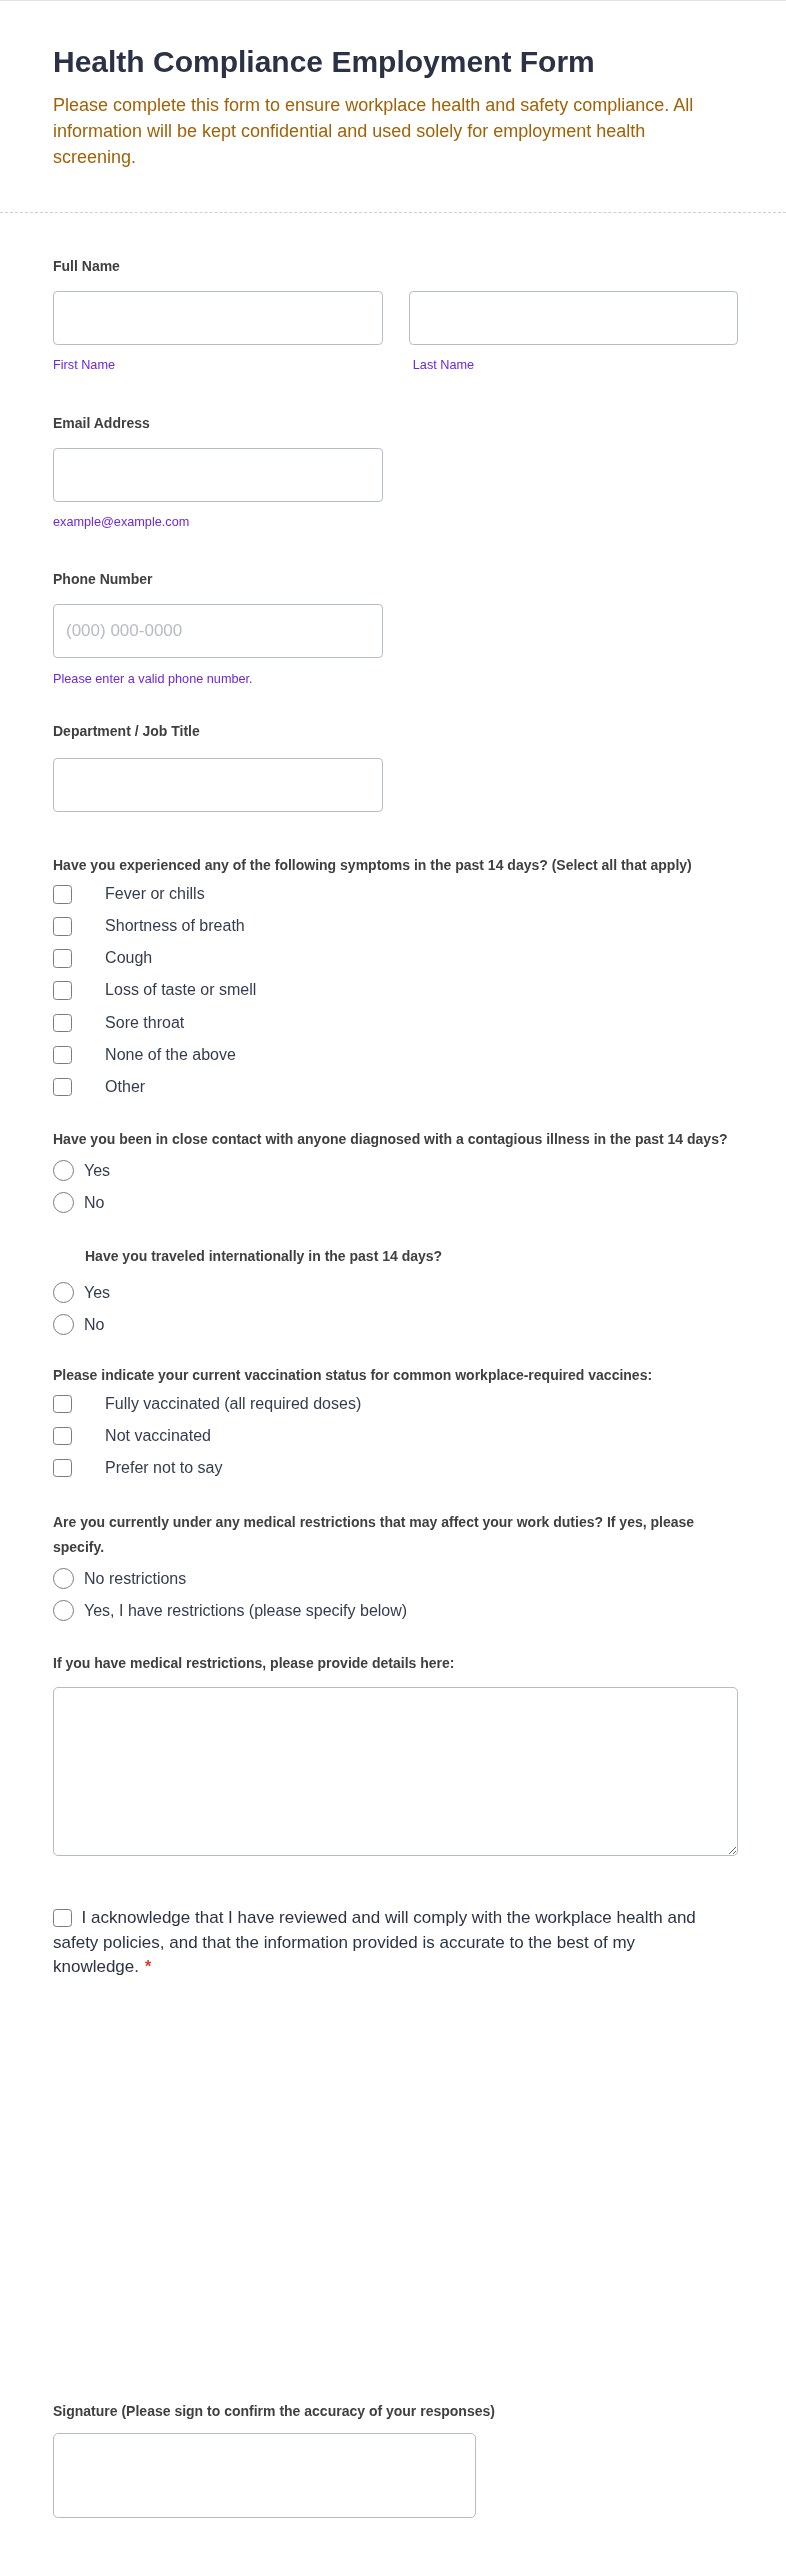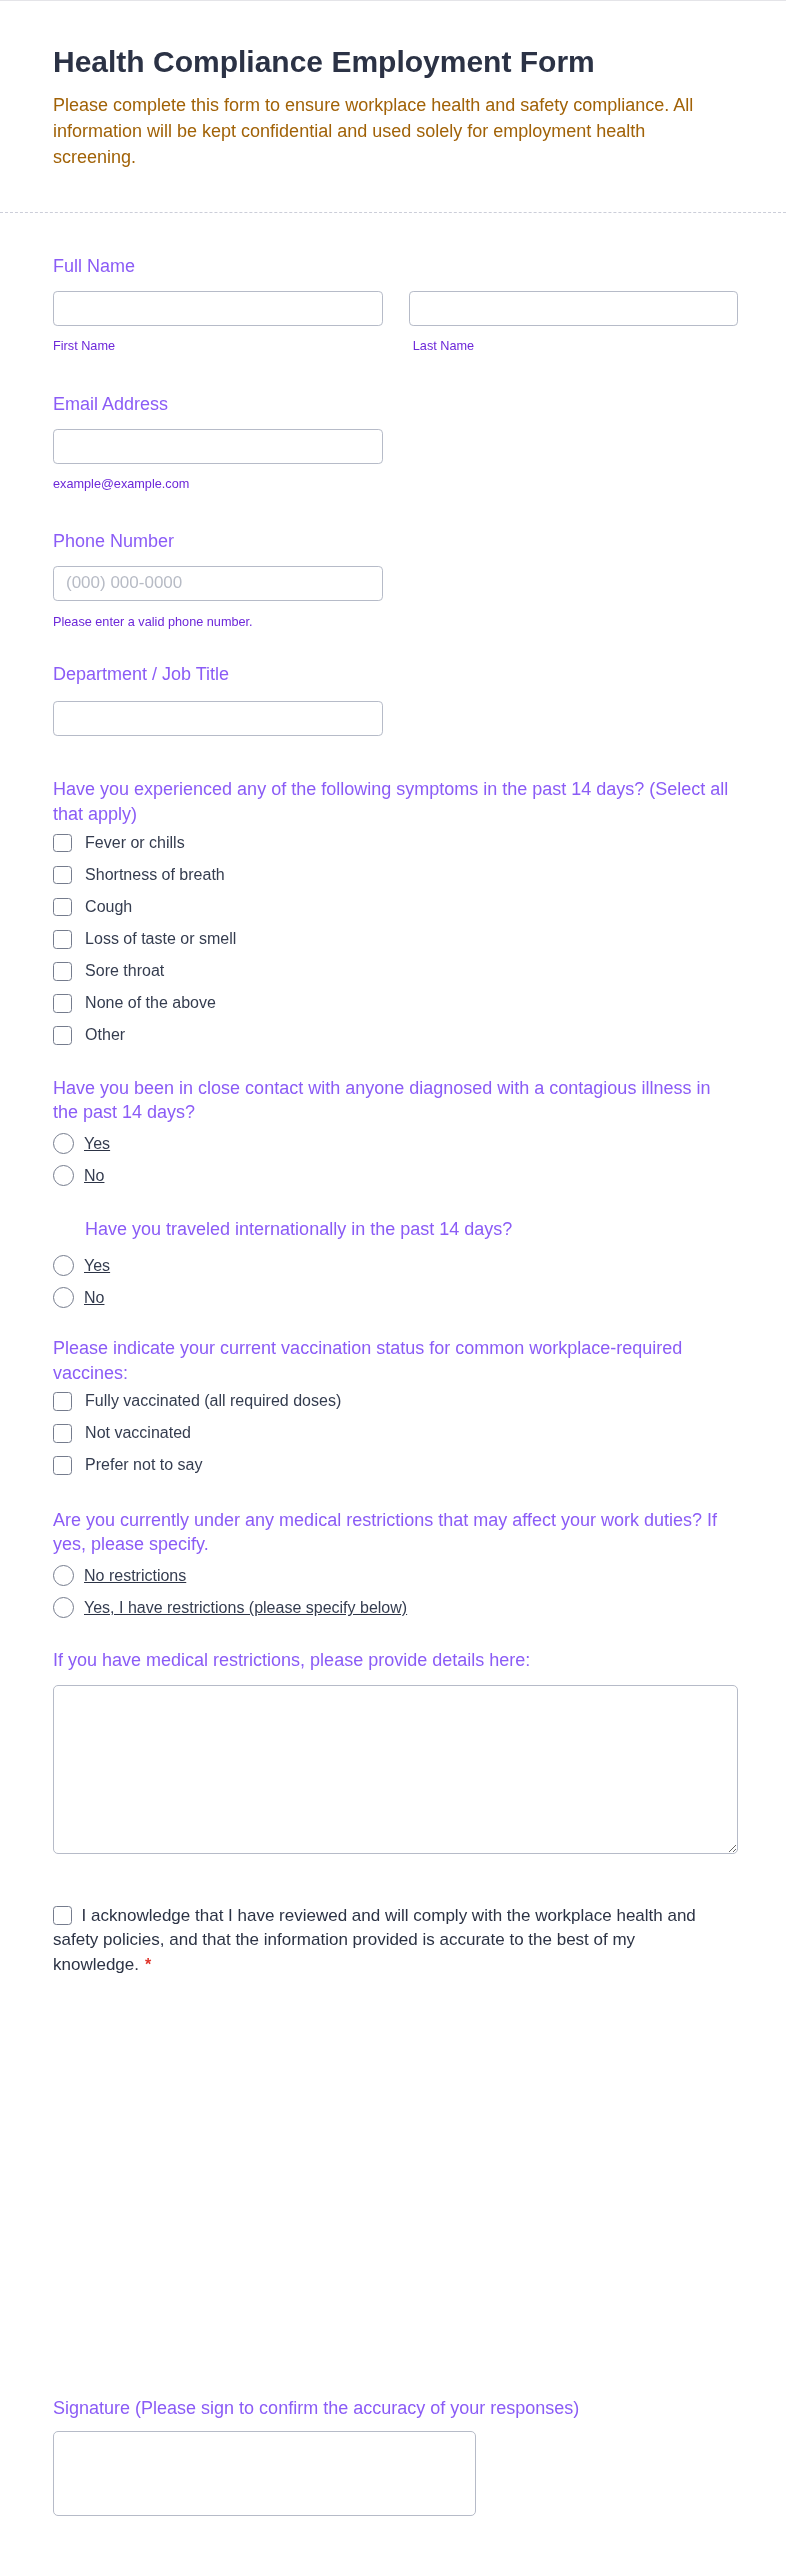--- a/index.html
+++ b/index.html
@@ -5,53 +5,53 @@
   html,body{margin:0;padding:0;}
   body{
     width:786px;height:2576px;overflow:hidden;background:#ffffff;
     font-family:"Liberation Sans","DejaVu Sans",sans-serif;
     color:#2c3345;border-top:0.8px solid #e4e4e8;box-sizing:border-box;
   }
   .page{padding:0 48px 0 53px;width:685px;}
   .title{margin:42px 0 0;font-size:30px;line-height:37px;font-weight:700;color:#2b3245;}
   .desc{margin:12px 0 0;font-size:18px;line-height:26px;color:#a16207;max-width:664px;}
   .divider{margin:42px -48px 0 -53px;border:none;border-top:0.8px dashed #ccced9;height:0;}
-  .qlabel{font-size:18px;line-height:24.5px;font-weight:400;color:#8b5cf6;}
+  .qlabel{font-size:14px;line-height:24.5px;font-weight:700;color:#404040;}
   .mt-fullname{margin-top:41px;}
   .row{display:flex;}
   .name-row{margin-top:12px;}
   .text-input{
-    box-sizing:border-box;height:35px;border:0.8px solid #b6bbc8;border-radius:4.2px;
+    box-sizing:border-box;height:54px;border:0.8px solid #b6bbc8;border-radius:4.2px;
     background:#fff;font-family:inherit;font-size:17px;color:#2c3345;padding:0 12px;outline:none;
   }
   .text-input::placeholder{color:#b7bbc5;opacity:1;}
   .w-half{width:330px;}
   .first-name{margin-right:26px;}
   .last-name{width:329px;}
   .sub-row{margin-top:12.7px;}
   .sublabel{font-size:12.7px;line-height:17px;color:#6d28d9;}
   .sub-first{display:inline-block;width:330px;margin-right:26px;}
   .mt-email{margin-top:37px;}
   .mt-input{margin-top:12px;}
   .mt-sub{margin-top:12.7px;}
   .mt-phone{margin-top:36px;}
   .mt-dept{margin-top:31px;}
   .mt-dept-input{margin-top:15px;}
   .mt-q-symptoms{margin-top:41px;}
   .opt-group-cb{margin-top:7.6px;}
   .opt-group-cb2{margin-top:6.8px;}
-  .opt-row{display:flex;align-items:center;height:18.6px;margin-bottom:13.5px;cursor:pointer;}
+  .opt-row{display:flex;align-items:center;height:18.6px;margin-bottom:13.5px;cursor:pointer;gap:20px;}
   .checkbox{
     box-sizing:border-box;width:18.6px;height:18.6px;border:1.7px solid #757c8d;border-radius:3.4px;
     background:#fff;flex:0 0 auto;
   }
   .opt-text{margin-left:13.5px;font-size:16px;line-height:18.6px;color:#343c4f;}
   .radio-group{margin-top:8.5px;}
   .radio-group-travel{margin-top:13.5px;}
-  .radio-row{display:flex;align-items:flex-end;height:21px;margin-bottom:11px;cursor:pointer;text-decoration:underline;}
+  .radio-row{display:flex;align-items:flex-end;height:21px;margin-bottom:11px;cursor:pointer;}
   .radio{
     box-sizing:border-box;width:21px;height:21px;border:1.7px solid #757c8d;border-radius:50%;
     background:#fff;flex:0 0 auto;
   }
   .radio-text{margin-left:10px;font-size:16px;line-height:21px;color:#343c4f;}
   .mt-q-contact{margin-top:31px;}
   .mt-q-travel{margin-top:31px;margin-left:32px;}
   .mt-q-vaccine{margin-top:28px;}
   .mt-q-restrict{margin-top:33px;}
   .mt-details{margin-top:30px;}

